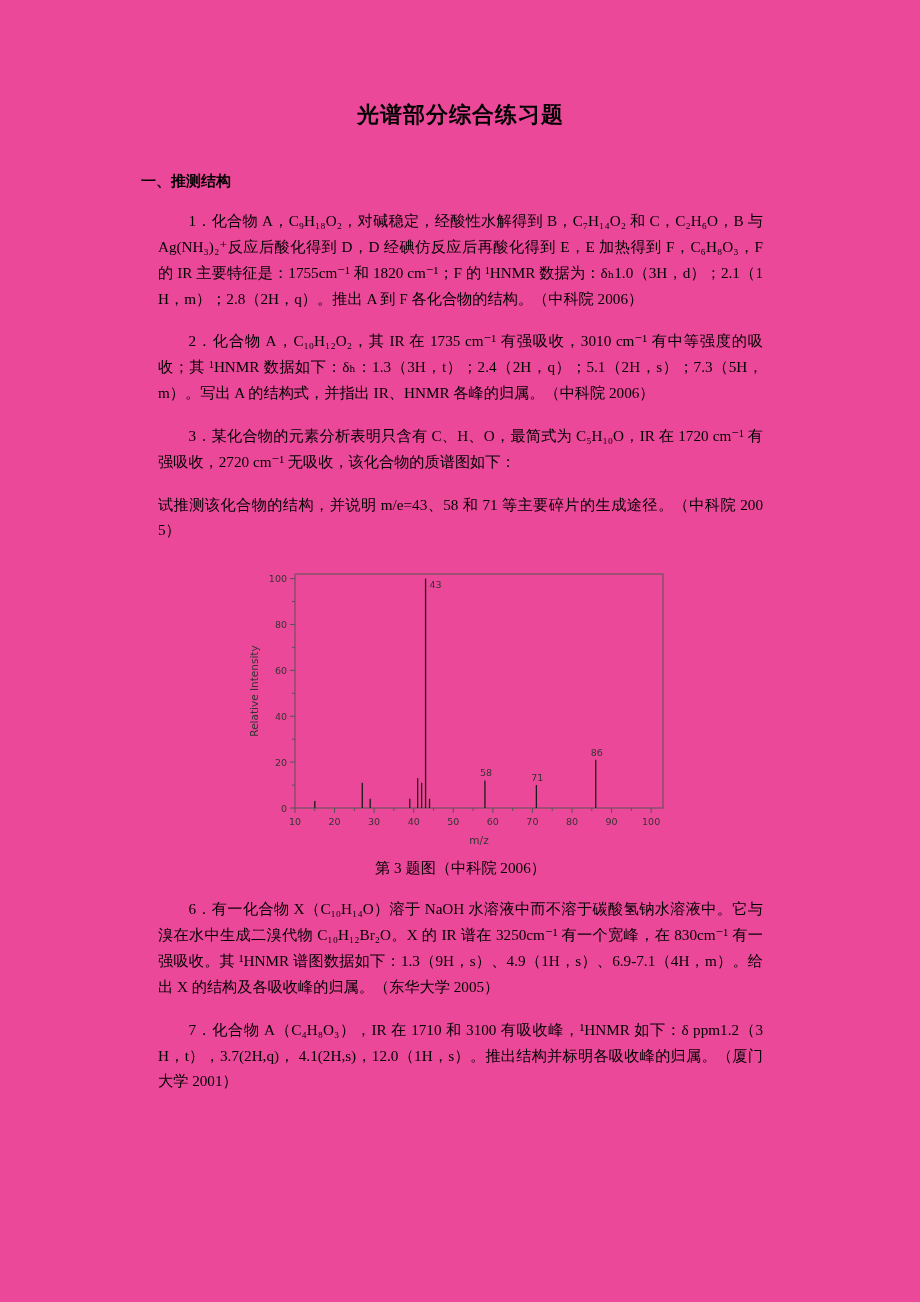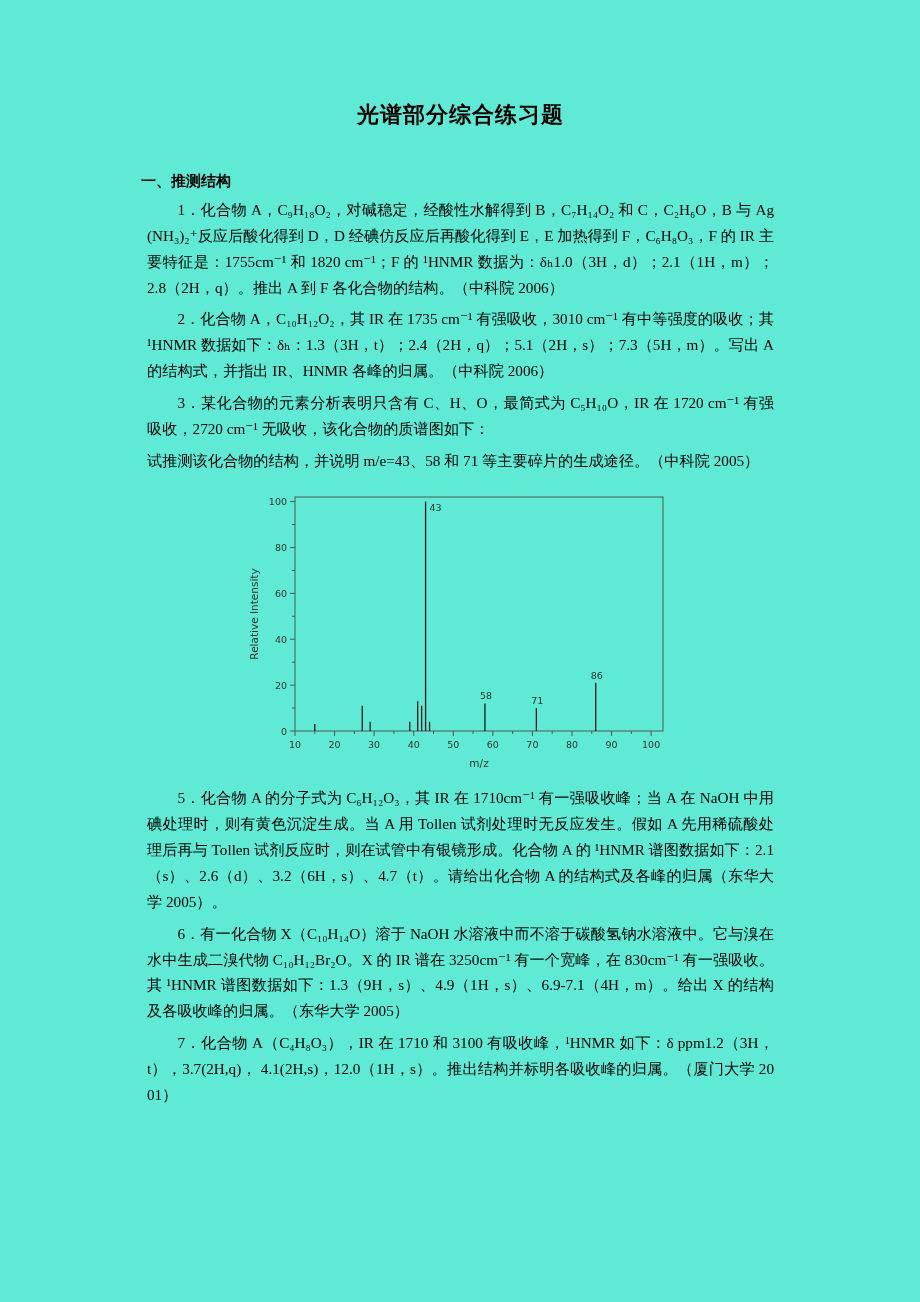--- a/index.html
+++ b/index.html
@@ -4,21 +4,21 @@
 <style>
   html, body {
     margin: 0;
     padding: 0;
     background: #ffffff;
   }
   .page {
     width: 920px;
     height: 1302px;
     box-sizing: border-box;
-    background: #5eead4;
+    background: #ec4899;
     padding: 100px 140px 40px 141px;
     overflow: hidden;
     font-family: "Liberation Serif", "DejaVu Serif", serif;
     color: #000000;
     position: relative;
   }
   .doc-title {
     font-size: 22px;
     font-weight: bold;
     text-align: center;
@@ -26,21 +26,21 @@
     letter-spacing: 1px;
   }
   .section-heading {
     font-size: 15px;
     font-weight: bold;
     margin: 0 0 3px 0;
   }
   .para {
     font-size: 15.2px;
     line-height: 1.7;
-    margin: 6px;
+    margin: 17px;
     text-align: justify;
     word-break: break-all;
   }
   .para.indent { text-indent: 2em; }
   .figure {
     text-align: center;
     margin: 10px 0 2px 0;
   }
   .figure svg { display: inline-block; }
   .caption {
@@ -134,18 +134,18 @@
         <line x1="239.93548387096774" y1="248" x2="239.93548387096774" y2="220.47058823529412" stroke="#1a1a1a" stroke-width="1.3"></line>
         <text x="240.93548387096774" y="216.47058823529412" text-anchor="middle" class="tick">58</text>
         <line x1="291.3763440860215" y1="248" x2="291.3763440860215" y2="225.05882352941177" stroke="#1a1a1a" stroke-width="1.3"></line>
         <text x="292.3763440860215" y="221.05882352941177" text-anchor="middle" class="tick">71</text>
         <line x1="350.73118279569894" y1="248" x2="350.73118279569894" y2="199.8235294117647" stroke="#1a1a1a" stroke-width="1.3"></line>
         <text x="351.73118279569894" y="195.8235294117647" text-anchor="middle" class="tick">86</text>
         <text x="234" y="284" text-anchor="middle" class="axis-label">m/z</text>
         <text text-anchor="middle" class="axis-label" transform="translate(13 131) rotate(-90)">Relative Intensity</text>
       </svg>
   </figure>
+  <p class="caption">第 3 题图（中科院 2006）</p>
 
-  <p class="para indent">5．化合物 A 的分子式为 C₆H₁₂O₃，其 IR 在 1710cm⁻¹ 有一强吸收峰；当 A 在 NaOH 中用碘处理时，则有黄色沉淀生成。当 A 用 Tollen 试剂处理时无反应发生。假如 A 先用稀硫酸处理后再与 Tollen 试剂反应时，则在试管中有银镜形成。化合物 A 的 ¹HNMR 谱图数据如下：2.1（s）、2.6（d）、3.2（6H，s）、4.7（t）。请给出化合物 A 的结构式及各峰的归属（东华大学 2005）。</p>
   <p class="para indent">6．有一化合物 X（C₁₀H₁₄O）溶于 NaOH 水溶液中而不溶于碳酸氢钠水溶液中。它与溴在水中生成二溴代物 C₁₀H₁₂Br₂O。X 的 IR 谱在 3250cm⁻¹ 有一个宽峰，在 830cm⁻¹ 有一强吸收。其 ¹HNMR 谱图数据如下：1.3（9H，s）、4.9（1H，s）、6.9-7.1（4H，m）。给出 X 的结构及各吸收峰的归属。（东华大学 2005）</p>
   <p class="para indent">7．化合物 A（C₄H₈O₃），IR 在 1710 和 3100 有吸收峰，¹HNMR 如下：δ ppm1.2（3H，t），3.7(2H,q)， 4.1(2H,s)，12.0（1H，s）。推出结构并标明各吸收峰的归属。（厦门大学 2001）</p>
 
 </div>
 
 </body></html>

